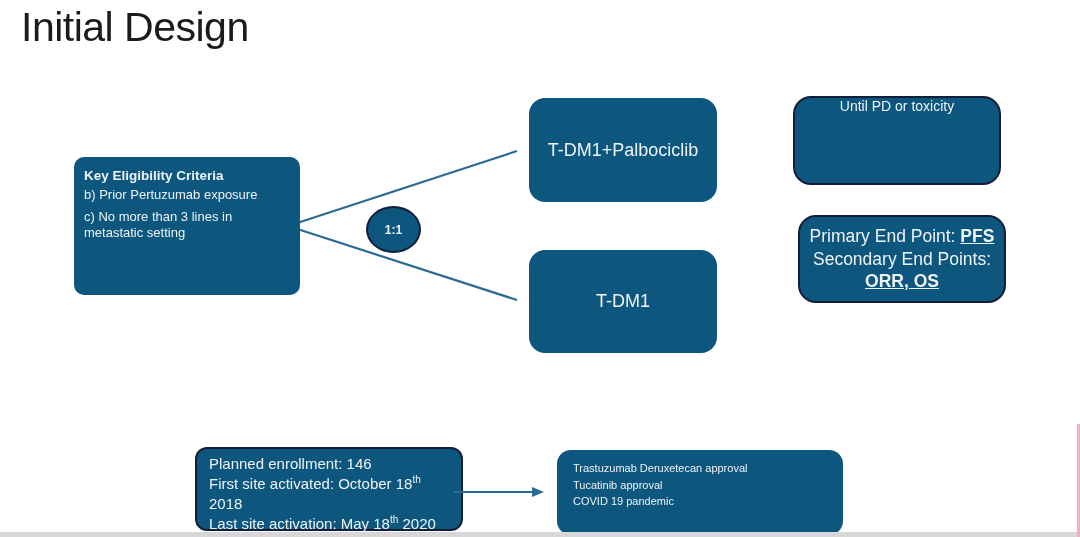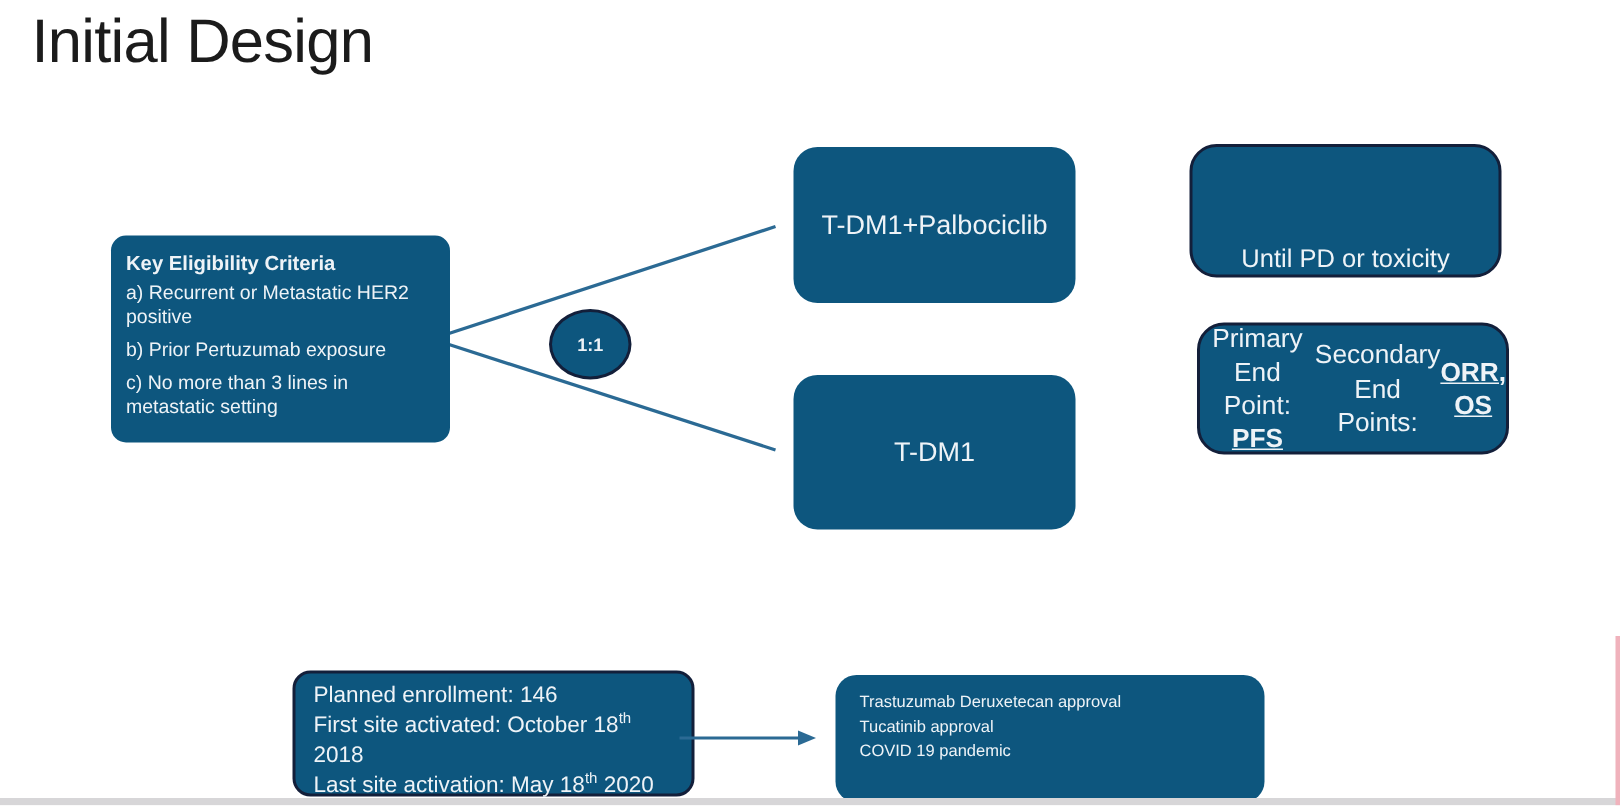--- a/index.html
+++ b/index.html
@@ -51,27 +51,27 @@
     left:517px; width:188px; height:104px;
     border-radius:16px;
     display:flex;align-items:center;justify-content:center;
     font-size:18px;
   }
   .arm-top{top:98px;}
   .arm-bottom{top:250px;height:103px;}
   .duration{
     left:781px; top:96px; width:208px; height:89px;
     border-radius:18px;
-    display:flex;align-items:flex-end;justify-content:center;
-    font-size:17px;
+    display:flex;align-items:flex-start;justify-content:center;
+    font-size:14px;
   }
   .endpoints{
     left:786px; top:215px; width:208px; height:88px;
     border-radius:18px;
-    display:flex;flex-direction:row;align-items:center;justify-content:center;
+    display:flex;flex-direction:column;align-items:center;justify-content:center;
     font-size:17.5px;line-height:1.28;text-align:center;
   }
   .endpoints b{text-decoration:underline;}
   .dosing{
     left:44px; top:384px; width:944px; height:45px;
     border-radius:8px;
     display:flex;align-items:center;
     padding-left:14px;
     font-size:15.5px;
   }
@@ -99,21 +99,20 @@
 
   <div class="abs title">Initial Design</div>
 
   <svg class="abs connectors" viewBox="0 0 1080 537" xmlns="http://www.w3.org/2000/svg">
     <line x1="288" y1="226" x2="517" y2="151" stroke="#2b6a94" stroke-width="2.2"></line>
     <line x1="288" y1="226" x2="517" y2="300" stroke="#2b6a94" stroke-width="2.2"></line>
   </svg>
 
   <div class="abs box eligibility">
     <div class="heading">Key Eligibility Criteria</div>
-    <div class="item">a) Recurrent or Metastatic HER2 positive</div>
     <div class="item">b) Prior Pertuzumab exposure</div>
     <div class="item">c) No more than 3 lines in metastatic setting</div>
   </div>
 
   <div class="abs box ratio">
     <span>1:1</span>
   </div>
 
   <div class="abs box arm arm-top">
     <span>T-DM1+Palbociclib</span>

